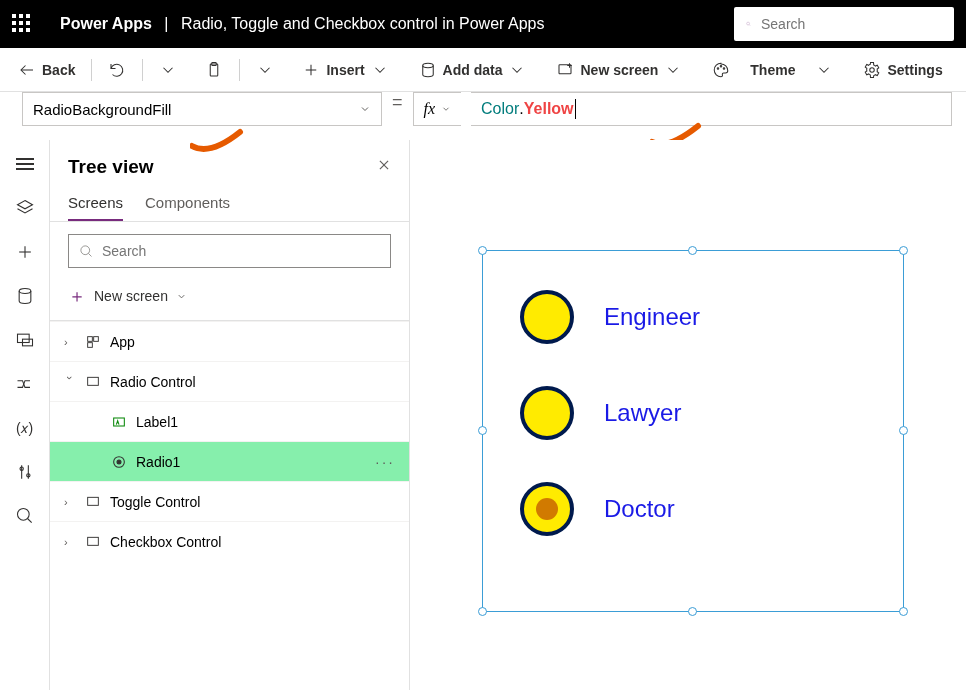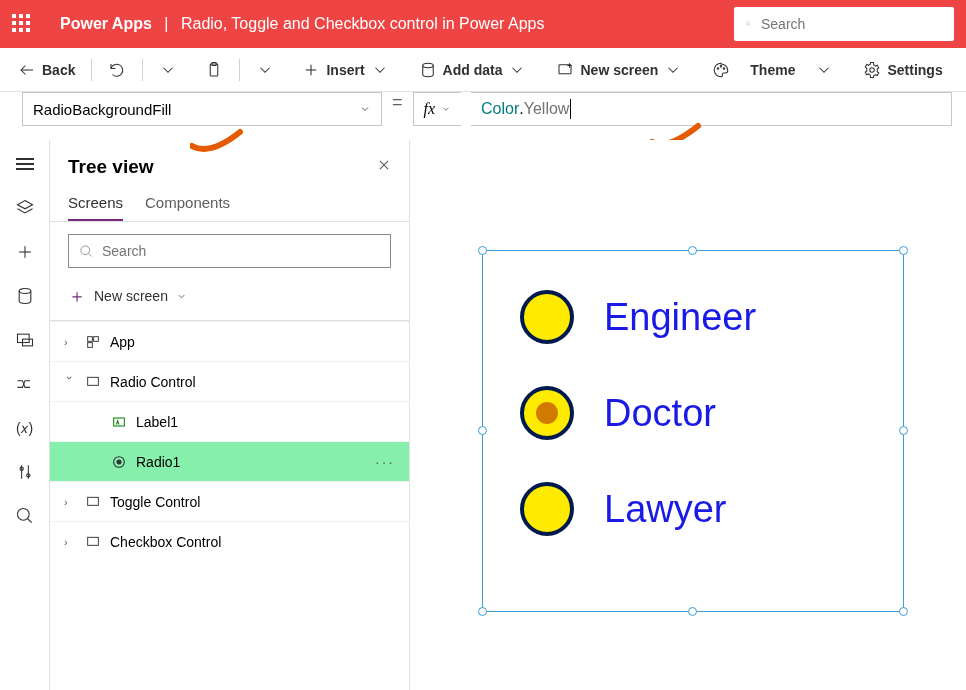--- a/index.html
+++ b/index.html
@@ -1,19 +1,19 @@
 <!DOCTYPE html>
 <html><head>
 <meta charset="utf-8">
 <style>
   * { box-sizing: border-box; margin: 0; padding: 0; font-family: "Segoe UI", sans-serif; }
   body { width: 966px; height: 690px; overflow: hidden; background: #fff; position: relative; }
 
   
-  .header { height: 48px; background: #ef4444; display: flex; align-items: center; padding: 0 12px; color: #fff; }
+  .header { height: 48px; background: #000000; display: flex; align-items: center; padding: 0 12px; color: #fff; }
   .waffle { width: 20px; height: 20px; display: grid; grid-template-columns: repeat(3,4px); grid-template-rows: repeat(3,4px); gap: 3px; margin-right: 28px; }
   .waffle span { background: #fff; width: 4px; height: 4px; }
   .header-title { font-size: 16px; font-weight: 600; }
   .header-title .sep { margin: 0 8px; font-weight: 400; }
   .header-subtitle { font-weight: 400; }
   .searchbox { margin-left: auto; background: #fff; height: 34px; width: 220px; display: flex; align-items: center; padding: 0 12px; border-radius: 2px; }
   .searchbox svg { width: 16px; height: 16px; stroke: #782b7d; fill: none; margin-right: 10px; }
   .searchbox input { border: none; outline: none; font-size: 14px; flex: 1; }
 
   
@@ -25,21 +25,21 @@
 
   
   .proprow { height: 48px; display: flex; padding: 0 14px 0 22px; gap: 10px; }
   .propselect { width: 360px; height: 34px; border: 1px solid #c8c6c4; display: flex; align-items: center; padding: 0 10px; font-size: 15px; position: relative; }
   .propselect .chev { position: absolute; right: 10px; }
   .equals { font-size: 18px; color: #605e5c; }
   .fxbox { display:flex; align-items:center; border:1px solid #c8c6c4; border-right:none; height:34px; padding:0 10px; gap:6px; }
   .fxbox .fx { font-style: italic; font-family: Georgia, serif; font-size: 16px; }
   .formulainput { flex:1; height:34px; border:1px solid #c8c6c4; border-left:none; display:flex; align-items:center; padding:0 10px; font-family: Consolas, monospace; font-size: 16px; position:relative; }
   .formulainput .tok-type { color: #007c7c; }
-  .formulainput .tok-val { color: #737373; }
+  .formulainput .tok-val { color: #ef4444; font-weight: bold; }
   .formulainput .caret { display:inline-block; width:1px; height:20px; background:#000; margin-left:1px; }
 
   
   .ftooltip { position:absolute; top:168px; left:506px; display:flex; background:#fff; border:1px solid #c8c6c4; box-shadow:0 2px 4px rgba(0,0,0,.1); height:36px; }
   .ftooltip .cell { display:flex; align-items:center; padding:0 14px; border-right:1px solid #e1e1e1; font-size:14px; gap:8px; }
   .ftooltip .swatch { width:22px; height:18px; background:#ffeb00; border:1px solid #605e5c; }
   .ftooltip .dt b { font-weight:600; }
 
   
   .scribble { position:absolute; pointer-events:none; }
@@ -79,21 +79,21 @@
   .selbox { position:absolute; left:72px; top:110px; width:422px; height:362px; border:1px solid #3b9dd6; }
   .handle { position:absolute; width:9px; height:9px; background:#fff; border:1px solid #3b9dd6; border-radius:50%; }
   .h-tl{top:-5px;left:-5px}.h-tr{top:-5px;right:-5px}.h-bl{bottom:-5px;left:-5px}.h-br{bottom:-5px;right:-5px}
   .h-tc{top:-5px;left:calc(50% - 5px)}.h-bc{bottom:-5px;left:calc(50% - 5px)}
   .h-ml{top:calc(50% - 5px);left:-5px}.h-mr{top:calc(50% - 5px);right:-5px}
 
   .radiogroup { position:absolute; left:110px; top:150px; display:flex; flex-direction:column; gap:42px; }
   .radioitem { display:flex; align-items:center; gap:30px; }
   .radiocircle { width:54px; height:54px; border-radius:50%; background:#ffeb00; border:4px solid #001a4d; display:flex; align-items:center; justify-content:center; }
   .radiocircle .dot { width:22px; height:22px; border-radius:50%; background:#d17a00; }
-  .radiolabel { font-size:38px; color:#1a1ae6; font-weight:400; }
+  .radiolabel { font-size:24px; color:#1a1ae6; font-weight:400; }
 
   .hamburger-lines{width:18px;height:2px;background:#323130;box-shadow:0 -5px 0 #323130,0 5px 0 #323130;}
 </style>
 </head>
 <body>
 
 <div class="header">
   <div class="waffle">
     <span></span>
       <span></span>
@@ -401,24 +401,24 @@
       <div class="handle h-bl"></div>
       <div class="handle h-bc"></div>
       <div class="handle h-br"></div>
     </div>
     <div class="radiogroup">
       <div class="radioitem">
         <div class="radiocircle"></div>
         <div class="radiolabel">Engineer</div>
       </div>
       <div class="radioitem">
+        <div class="radiocircle"></div>
+        <div class="radiolabel">Lawyer</div>
+      </div>
+      <div class="radioitem">
         <div class="radiocircle">
             <div class="dot"></div>
           </div>
         <div class="radiolabel">Doctor</div>
       </div>
-      <div class="radioitem">
-        <div class="radiocircle"></div>
-        <div class="radiolabel">Lawyer</div>
-      </div>
     </div>
   </div>
 </div>
 
 </body></html>

